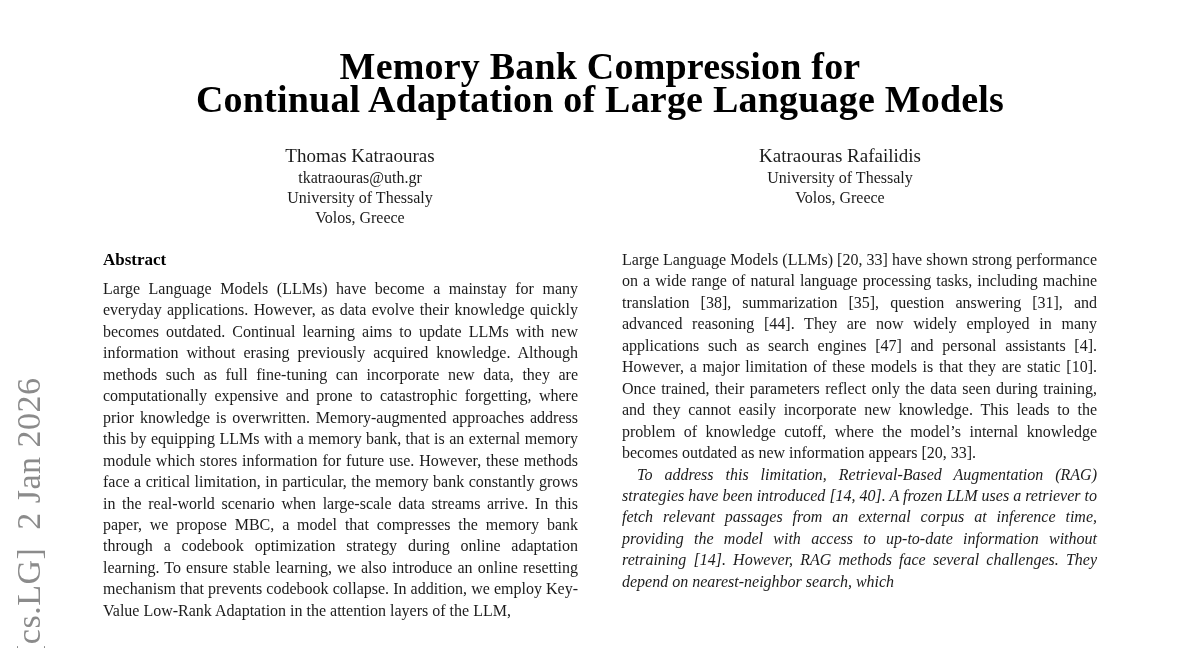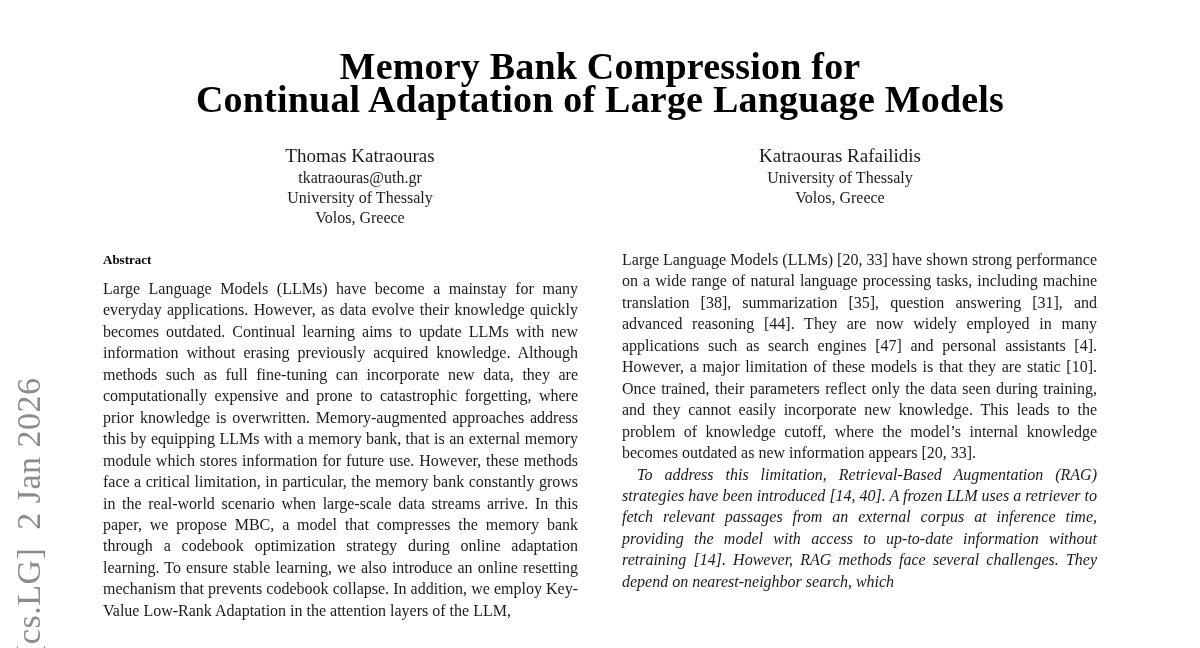--- a/index.html
+++ b/index.html
@@ -47,21 +47,21 @@
   .author-name { font-size: 19px; line-height: 25px; }
   .author-line { font-size: 16px; line-height: 20px; }
   .columns {
     margin: 21px auto 0 auto;
     width: 994px;
     display: flex;
     gap: 44px;
   }
   .col { width: 475px; }
   .section-heading {
-    font-size: 13px;
+    font-size: 17px;
     font-weight: bold;
     color: #000000;
     margin: 0 0 7px 0;
     line-height: 22px;
   }
   .section-number { display: inline-block; margin-right: 15px; }
   .body-text {
     font-size: 16px;
     line-height: 21.45px;
     text-align: justify;

